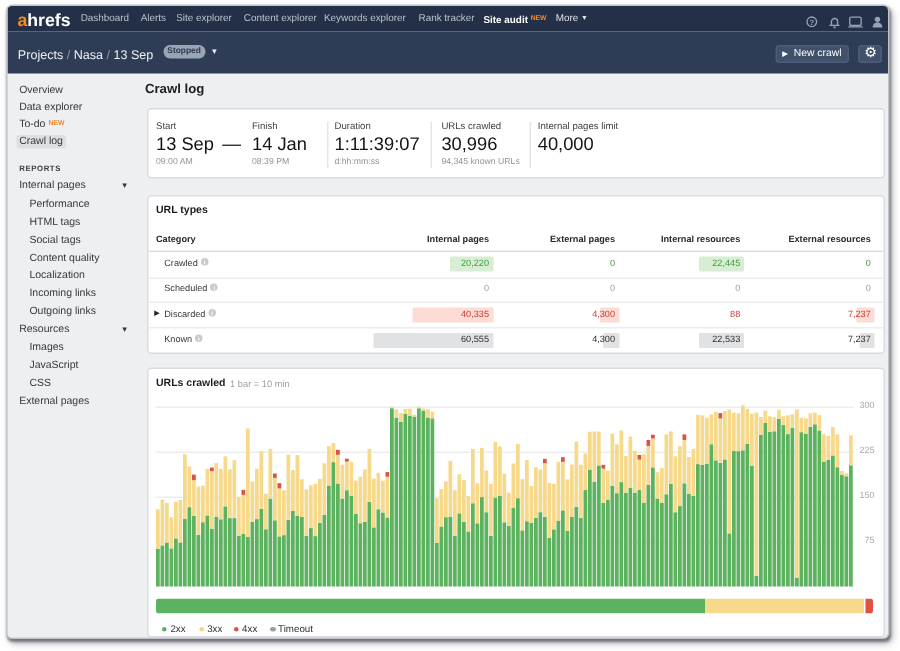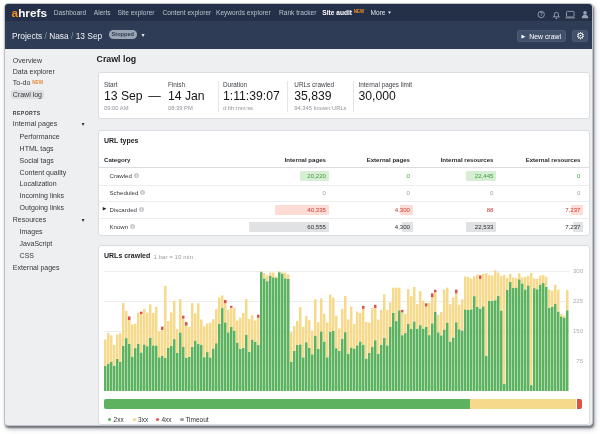--- a/index.html
+++ b/index.html
@@ -83,24 +83,24 @@
 <div class="big" style="left:99.0px;top:84.8px;">13 Sep</div>
 <div class="sm" style="left:99.0px;top:100.9px;">09:00 AM</div>
 <div class="abs" style="left:143.2px;top:85.3px;font-size:12.5px;color:#131517;">—</div>
 <div class="lbl" style="left:163.0px;top:76.8px;">Finish</div>
 <div class="big" style="left:163.0px;top:84.8px;">14 Jan</div>
 <div class="sm" style="left:163.0px;top:100.9px;">08:39 PM</div>
 <div class="lbl" style="left:218.0px;top:76.8px;">Duration</div>
 <div class="big" style="left:218.0px;top:84.8px;">1:11:39:07</div>
 <div class="sm" style="left:218.0px;top:100.9px;">d:hh:mm:ss</div>
 <div class="lbl" style="left:289.3px;top:76.8px;">URLs crawled</div>
-<div class="big" style="left:289.3px;top:84.8px;">35,839</div>
+<div class="big" style="left:289.3px;top:84.8px;">30,996</div>
 <div class="sm" style="left:289.3px;top:100.9px;">94,345 known URLs</div>
 <div class="lbl" style="left:353.5px;top:76.8px;">Internal pages limit</div>
-<div class="big" style="left:353.5px;top:84.8px;">30,000</div>
+<div class="big" style="left:353.5px;top:84.8px;">40,000</div>
 <div class="vdiv" style="left:213.0px;top:77.0px;height:31px;"></div>
 <div class="vdiv" style="left:282.0px;top:77.0px;height:31px;"></div>
 <div class="vdiv" style="left:347.5px;top:77.0px;height:31px;"></div>
 <div class="card" style="left:93px;top:126px;width:492px;height:105.5px;"></div>
 <div class="abs" style="left:99px;top:132.6px;font-size:7px;font-weight:bold;color:#1b1d20;">URL types</div>
 <div class="th" style="left:99px;top:151.6px;">Category</div>
 <div class="th" style="left:231px;top:151.6px;width:90px;text-align:right;">Internal pages</div>
 <div class="th" style="left:315px;top:151.6px;width:90px;text-align:right;">External pages</div>
 <div class="th" style="left:398.5px;top:151.6px;width:90px;text-align:right;">Internal resources</div>
 <div class="th" style="left:485.5px;top:151.6px;width:90px;text-align:right;">External resources</div>

